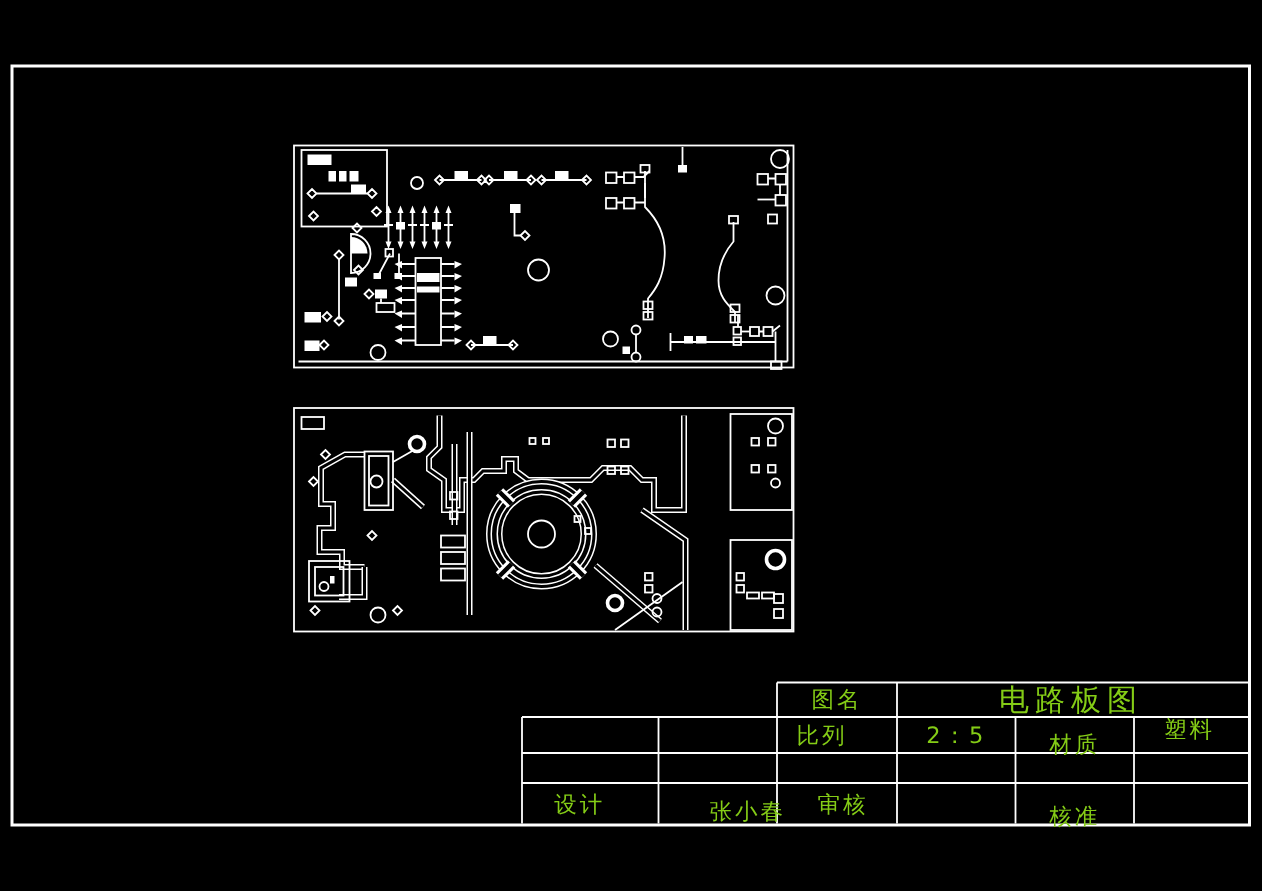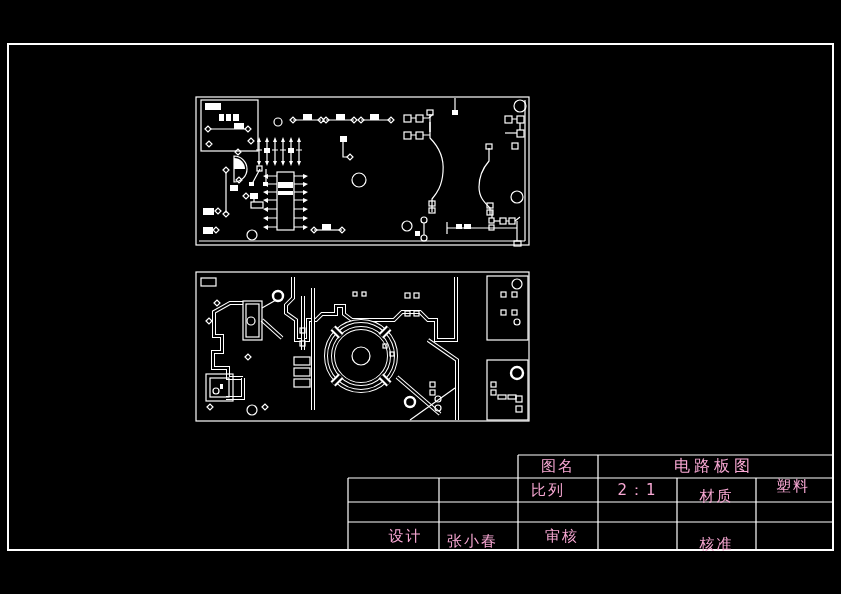--- a/index.html
+++ b/index.html
@@ -6,22 +6,22 @@
   .frame{position:absolute;left:7px;top:43px;width:823px;height:504px;border:2px solid #fff;box-sizing:content-box}
   svg{position:absolute;left:0;top:0;display:block}
   .ln{stroke:#fff;fill:none;stroke-width:1.2}
   .th{stroke:#fff;fill:none;stroke-width:2.4}
   .f{fill:#fff;stroke:none}
   .w4{stroke:#fff;stroke-width:4;fill:none}
   .b2{stroke:#000;stroke-width:2;fill:none}
   .w7{stroke:#fff;stroke-width:7;fill:none}
   .b3{stroke:#000;stroke-width:3;fill:none}
   .cell{position:absolute;display:flex;align-items:center;justify-content:center;
-        color:#f9a8d4;font:15px "DejaVu Sans","Liberation Sans",sans-serif;letter-spacing:2px;white-space:nowrap}
-  .cell.big{font-size:16px;letter-spacing:4px}
+        color:#84cc16;font:15px "DejaVu Sans","Liberation Sans",sans-serif;letter-spacing:2px;white-space:nowrap}
+  .cell.big{font-size:20px;letter-spacing:4px}
 </style>
 </head>
 <body>
 
 <div class="frame"></div>
 
 <svg width="841" height="594" viewBox="0 0 841 594">
 
   <g class="ln">
     <rect x="196" y="97" width="333" height="148"></rect>
@@ -234,23 +234,23 @@
     <path d="M518,455 H832 M348,478 H832 M348,502 H832 M348,522 H832"></path>
     <path d="M348,478 V549 M439,478 V549 M518,455 V549 M598,455 V549 M677,478 V549 M756,478 V549"></path>
   </g>
 </svg>
 
 <div>
   <div class="cell" style="left:518px;top:455px;width:80px;height:23px">图名</div>
   <div class="cell big" style="left:598px;top:455px;width:232px;height:23px">电路板图</div>
 
   <div class="cell" style="left:518px;top:478px;width:60px;height:24px">比列</div>
-  <div class="cell" style="left:598px;top:478px;width:79px;height:24px">2：1</div>
+  <div class="cell" style="left:598px;top:478px;width:79px;height:24px">2：5</div>
   <div class="cell" style="left:677px;top:478px;width:79px;height:36px">材质</div>
   <div class="cell" style="left:756px;top:478px;width:74px;height:16px">塑料</div>
 
-  <div class="cell" style="left:360px;top:522px;width:91px;height:28px">设计</div>
-  <div class="cell" style="left:433px;top:522px;width:79px;height:38px">张小春</div>
+  <div class="cell" style="left:341px;top:522px;width:91px;height:28px">设计</div>
+  <div class="cell" style="left:459px;top:522px;width:79px;height:38px">张小春</div>
   <div class="cell" style="left:518px;top:522px;width:88px;height:28px">审核</div>
   <div class="cell" style="left:598px;top:522px;width:79px;height:28px"></div>
   <div class="cell" style="left:677px;top:530px;width:79px;height:28px">核准</div>
   <div class="cell" style="left:756px;top:522px;width:74px;height:28px"></div>
 </div>
 
 </body></html>

